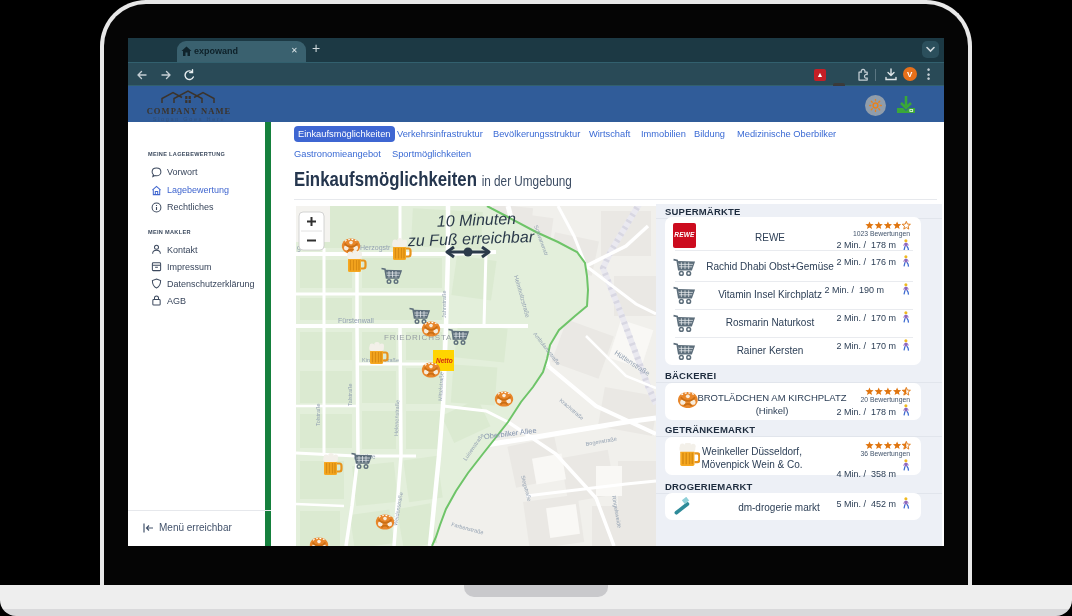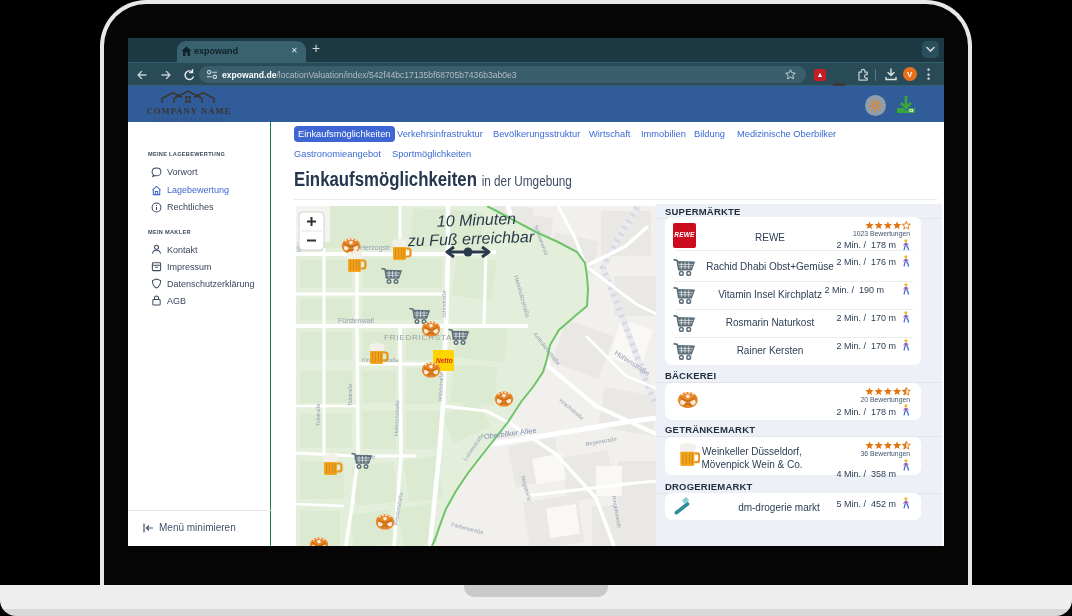--- a/index.html
+++ b/index.html
@@ -28,21 +28,21 @@
   border-top:1px solid #32606e; border-bottom:1px solid #32606e;}
 #pill { position:absolute; left:71px; top:3px; width:607px; height:17px; background:#3a5e6b;
   border-radius:9px; }
 #urltext { position:absolute; left:23px; top:4px; font-size:8.6px; color:#afbcc3; white-space:nowrap;}
 #urltext b { color:#fdfdfd; }
 
 #appheader { position:absolute; left:0; top:48px; width:816px; height:36px; background:#305c99; }
 
 #content { position:absolute; left:0; top:84px; width:816px; height:424px; background:#fff; }
 #sidebar { position:absolute; left:0; top:0; width:143px; height:424px; background:#fff;
-  border-right:1px solid #15803d; }
+  border-right:6px solid #15803d; }
 .shead { position:absolute; left:20px; font-size:5.6px; font-weight:bold; letter-spacing:.3px; color:#3c4a5e; }
 .sitem { position:absolute; left:39px; font-size:9px; color:#39465c; }
 .sitem.act { color:#4066cf; }
 .sicon { position:absolute; left:23px; width:11px; height:11px; }
 #main { position:absolute; left:143px; top:0; width:673px; height:424px; background:#fff; }
 .navpill { position:absolute; font-size:9.3px; color:#3a6ad4; white-space:nowrap; }
 .navpill.act { background:#3e66d2; color:#fff; border-radius:4px; padding:3px 4px; }
 #h1 { position:absolute; left:23px; top:46px; font-size:20px; font-weight:bold; color:#25364e; transform:scaleX(0.84); transform-origin:0 0; white-space:nowrap; }
 #h1 span { font-size:14px; font-weight:normal; color:#3c4c63; }
 #mainhr { position:absolute; left:23px; top:77px; width:643px; height:1px; background:#e7e9ed; }
@@ -74,31 +74,20 @@
               <path d="M1 1.5 L4.5 5 L8 1.5" stroke="#cfd8dc" stroke-width="1.6" fill="none" stroke-linecap="round"></path>
             </svg>
         </div>
       </div>
       <div id="urlrow">
         <svg style="position:absolute;left:8px;top:6px" width="58" height="12" viewBox="0 0 58 12">
           <path d="M10 6 H2 M5.5 2.5 L2 6 L5.5 9.5" stroke="#c3ced4" stroke-width="1.4" fill="none" stroke-linecap="round" stroke-linejoin="round"></path>
           <path d="M26 6 H34 M30.5 2.5 L34 6 L30.5 9.5" stroke="#c3ced4" stroke-width="1.4" fill="none" stroke-linecap="round" stroke-linejoin="round"></path>
           <path d="M56.5 3.2 A4.3 4.3 0 1 0 57.3 8.0 M56.5 0.8 V3.6 H53.7" stroke="#e8eef0" stroke-width="1.4" fill="none" stroke-linecap="round"></path>
         </svg>
-        <div id="pill">
-          <svg style="position:absolute;left:8px;top:4px" width="10" height="9" viewBox="0 0 10 9">
-            <circle cx="2.2" cy="2.2" r="1.7" fill="none" stroke="#cdd7dc" stroke-width="1.1"></circle>
-            <circle cx="7.8" cy="6.8" r="1.7" fill="none" stroke="#cdd7dc" stroke-width="1.1"></circle>
-            <path d="M5.2 2.2 H10 M0 6.8 H4.8" stroke="#cdd7dc" stroke-width="1.1"></path>
-          </svg>
-          <div id="urltext"><b>expowand.de</b>/locationValuation/index/542f44bc17135bf68705b7436b3ab0e3</div>
-          <svg style="position:absolute;left:586px;top:3px" width="11" height="11" viewBox="0 0 11 11">
-            <path d="M5.5 0.8 L6.9 3.8 L10.3 4.2 L7.8 6.4 L8.5 9.8 L5.5 8.1 L2.5 9.8 L3.2 6.4 L0.7 4.2 L4.1 3.8 Z" fill="none" stroke="#c3ced4" stroke-width="1"></path>
-          </svg>
-        </div>
         <div style="position:absolute;left:686px;top:6px;width:12px;height:12px;background:#c51f26;border-radius:2px">
           <div style="position:absolute;left:2.5px;top:2px;color:#fff;font-size:7px;font-weight:bold">▲</div>
         </div>
         <div style="position:absolute;left:705px;top:20px;width:12px;height:30px;background:#3a3a3a;border-radius:2px">
           <div style="position:absolute;left:2px;top:1.5px;color:#e8e8e8;font-size:8px;font-style:italic">fx</div>
         </div>
         <svg style="position:absolute;left:728px;top:5px" width="13" height="13" viewBox="0 0 13 13">
           <path d="M3 4.2 H5.4 A1.9 1.9 0 1 1 8.8 4.2 H11.2 V6.6 A1.9 1.9 0 1 0 11.2 10 V12 H3 Z" fill="none" stroke="#c3ced4" stroke-width="1.25" stroke-linejoin="round"></path>
         </svg>
         <div style="position:absolute;left:747px;top:6px;width:1px;height:12px;background:#5b7682"></div>
@@ -177,21 +166,21 @@
           <div class="sitem" style="top:157px">Datenschutzerklärung</div>
           <svg class="sicon" style="top:173px" viewBox="0 0 12 12">
               <rect x="2" y="5" width="8" height="6" rx="1" fill="none" stroke="#3c495e" stroke-width="1.1"></rect>
               <path d="M3.8 5 V3.4 C3.8 2.1 4.8 1.2 6 1.2 C7.2 1.2 8.2 2.1 8.2 3.4 V5" fill="none" stroke="#3c495e" stroke-width="1.1"></path>
             </svg>
           <div class="sitem" style="top:174px">AGB</div>
           <div style="position:absolute;left:0;top:388px;width:143px;height:1px;background:#e6e8ec"></div>
           <svg style="position:absolute;left:15px;top:401px" width="11" height="10" viewBox="0 0 11 10">
               <path d="M1 0.5 V9.5 M10 5 H3.5 M6 2.5 L3.5 5 L6 7.5" stroke="#42526b" stroke-width="1.2" fill="none"></path>
             </svg>
-          <div style="position:absolute;left:31px;top:400px;font-size:10px;color:#42526b">Menü minimieren</div>
+          <div style="position:absolute;left:31px;top:400px;font-size:10px;color:#42526b">Menü erreichbar</div>
         </div>
         <div id="main">
           <div class="navpill act" style="left:23px;top:4px">Einkaufsmöglichkeiten</div>
           <div class="navpill" style="left:126px;top:7px">Verkehrsinfrastruktur</div>
           <div class="navpill" style="left:222px;top:7px">Bevölkerungsstruktur</div>
           <div class="navpill" style="left:318px;top:7px">Wirtschaft</div>
           <div class="navpill" style="left:370px;top:7px">Immobilien</div>
           <div class="navpill" style="left:423px;top:7px">Bildung</div>
           <div class="navpill" style="left:466px;top:7px">Medizinische Oberbilker</div>
           <div class="navpill" style="left:23px;top:27px">Gastronomieangebot</div>
@@ -450,20 +439,21 @@
               <svg style="position:absolute;left:237px;top:122px" width="8" height="13" viewBox="0 0 8 13">
                   <use href="#walk"></use>
                 </svg>
             </div>
             <div class="ptitle" style="top:166px">BÄCKEREI</div>
             <div style="position:absolute;left:0;top:178px;width:286px;height:1px;background:#e1e5ec"></div>
             <div class="card" style="top:179px;height:37px">
               <svg style="position:absolute;left:11px;top:7px" width="25" height="21" viewBox="0 0 22 18">
                   <use href="#pretzel" transform="scale(0.95)"></use>
                 </svg>
+              <div class="rname" style="left:27px;top:8px;width:160px;white-space:nowrap;font-size:9.5px">BROTLÄDCHEN AM KIRCHPLATZ<br>(Hinkel)</div>
               <svg style="position:absolute;left:200px;top:4px" width="46" height="9" viewBox="0 0 46 9" fill="#e0750f">
                 <use href="#st"></use>
                   <use href="#st" x="9.2"></use>
                   <use href="#st" x="18.4"></use>
                   <use href="#st" x="27.6"></use>
                 <use href="#st" x="36.8" fill="none" stroke="#e0750f" stroke-width="0.9"></use>
                   <path d="M41.3 0.4 L41.3 6.5 L39 8.1 L39.7 5.2 L37.4 3.3 L40.4 3.1 Z"></path>
               </svg>
               <div class="rbew" style="left:120px;top:13px;width:125px">20 Bewertungen</div>
               <div class="rmin" style="left:120px;top:24px;width:111px">2 Min. /&nbsp; 178 m</div>

